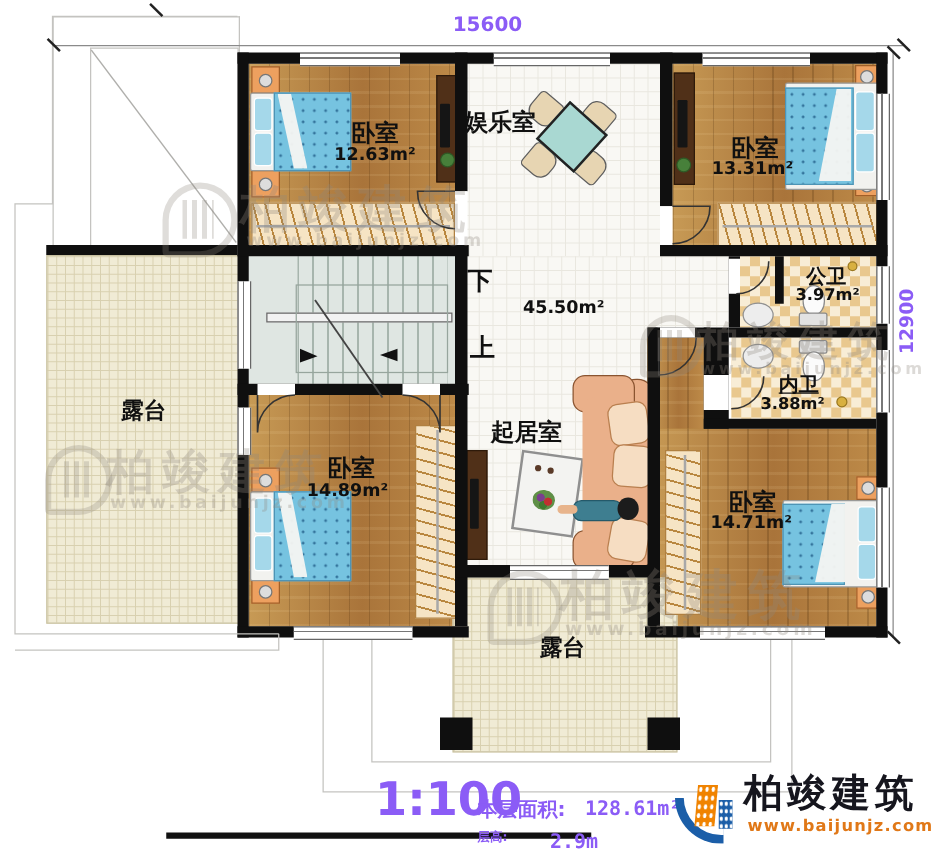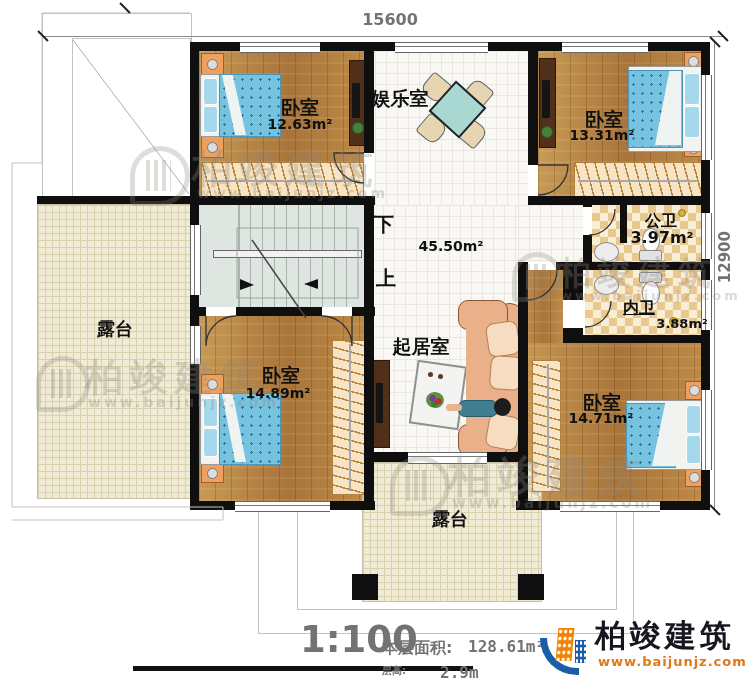--- a/index.html
+++ b/index.html
@@ -49,21 +49,21 @@
   .sofa-part{position:absolute;background:#eab08a;border:1.5px solid #8a5430;border-radius:10px;}
   .cushion{position:absolute;background:#f6ddc2;border:1.5px solid #b97f4f;border-radius:8px;}
   .ctable{position:absolute;background:#f3f3f1;border:2px solid #8f8f8f;transform:rotate(8deg);}
   .lbl{position:absolute;transform:translateX(-50%);font-weight:700;color:#101010;white-space:nowrap;line-height:1;}
   .thin{position:absolute;border:1px solid #c4c3c0;}
   .wm{position:absolute;color:#8f887e;opacity:.30;font-weight:700;white-space:nowrap;line-height:1;letter-spacing:7px;}
   .wm-url{letter-spacing:3px;}
   .wm-logo{position:absolute;opacity:.28;border:5px solid #8f887e;border-radius:50% 50% 50% 8%;}
   .wm-logo .bars{position:absolute;left:22%;top:18%;width:50%;height:62%;
     background:repeating-linear-gradient(90deg,#8f887e 0 4px,transparent 4px 8px);}
-  .dim{position:absolute;font-weight:700;color:#737373;white-space:nowrap;line-height:1;}
+  .dim{position:absolute;font-weight:700;color:#8b5cf6;white-space:nowrap;line-height:1;}
   .tick{position:absolute;width:14px;height:2px;background:#222;transform:rotate(45deg);}
   .dimline{position:absolute;background:#8a8a8a;}
   svg.overlay{position:absolute;left:0;top:0;pointer-events:none;}
 </style>
 </head>
 <body>
 
 <div id="plan">
 
   <div class="abs" style="left:42px;top:13px;width:148px;height:183px;background:#fff;border:1px solid #c4c3c0;border-bottom:none;"></div>
@@ -249,23 +249,23 @@
     </div>
   <div class="wm" style="left:448px;top:455px;font-size:43px;">柏竣建筑</div>
   <div class="wm wm-url" style="left:452px;top:496px;font-size:15px;">www.baijunjz.com</div>
 
   <div class="lbl" style="left:400px;top:89px;font-size:19px;">娱乐室</div>
   <div class="lbl" style="left:300px;top:98px;font-size:19px;">卧室</div>
   <div class="lbl" style="left:300px;top:117px;font-size:14px;">12.63m²</div>
   <div class="lbl" style="left:604px;top:110px;font-size:19px;">卧室</div>
   <div class="lbl" style="left:602px;top:128px;font-size:14px;">13.31m²</div>
   <div class="lbl" style="left:661px;top:213px;font-size:16px;">公卫</div>
-  <div class="lbl" style="left:662px;top:230px;font-size:16px;">3.97m²</div>
+  <div class="lbl" style="left:662px;top:230px;font-size:13px;">3.97m²</div>
   <div class="lbl" style="left:639px;top:300px;font-size:16px;text-decoration:underline;">内卫</div>
-  <div class="lbl" style="left:634px;top:317px;font-size:13px;margin-left:48px;">3.88m²</div>
+  <div class="lbl" style="left:634px;top:317px;font-size:13px;">3.88m²</div>
   <div class="lbl" style="left:451px;top:239px;font-size:14px;">45.50m²</div>
   <div class="lbl" style="left:421px;top:337px;font-size:19px;">起居室</div>
   <div class="lbl" style="left:281px;top:366px;font-size:19px;">卧室</div>
   <div class="lbl" style="left:278px;top:386px;font-size:14px;">14.89m²</div>
   <div class="lbl" style="left:602px;top:393px;font-size:19px;">卧室</div>
   <div class="lbl" style="left:601px;top:411px;font-size:14px;">14.71m²</div>
   <div class="lbl" style="left:115px;top:320px;font-size:18px;">露台</div>
   <div class="lbl" style="left:450px;top:510px;font-size:18px;">露台</div>
   <div class="lbl" style="left:384px;top:214px;font-size:20px;">下</div>
   <div class="lbl" style="left:386px;top:268px;font-size:20px;">上</div>

